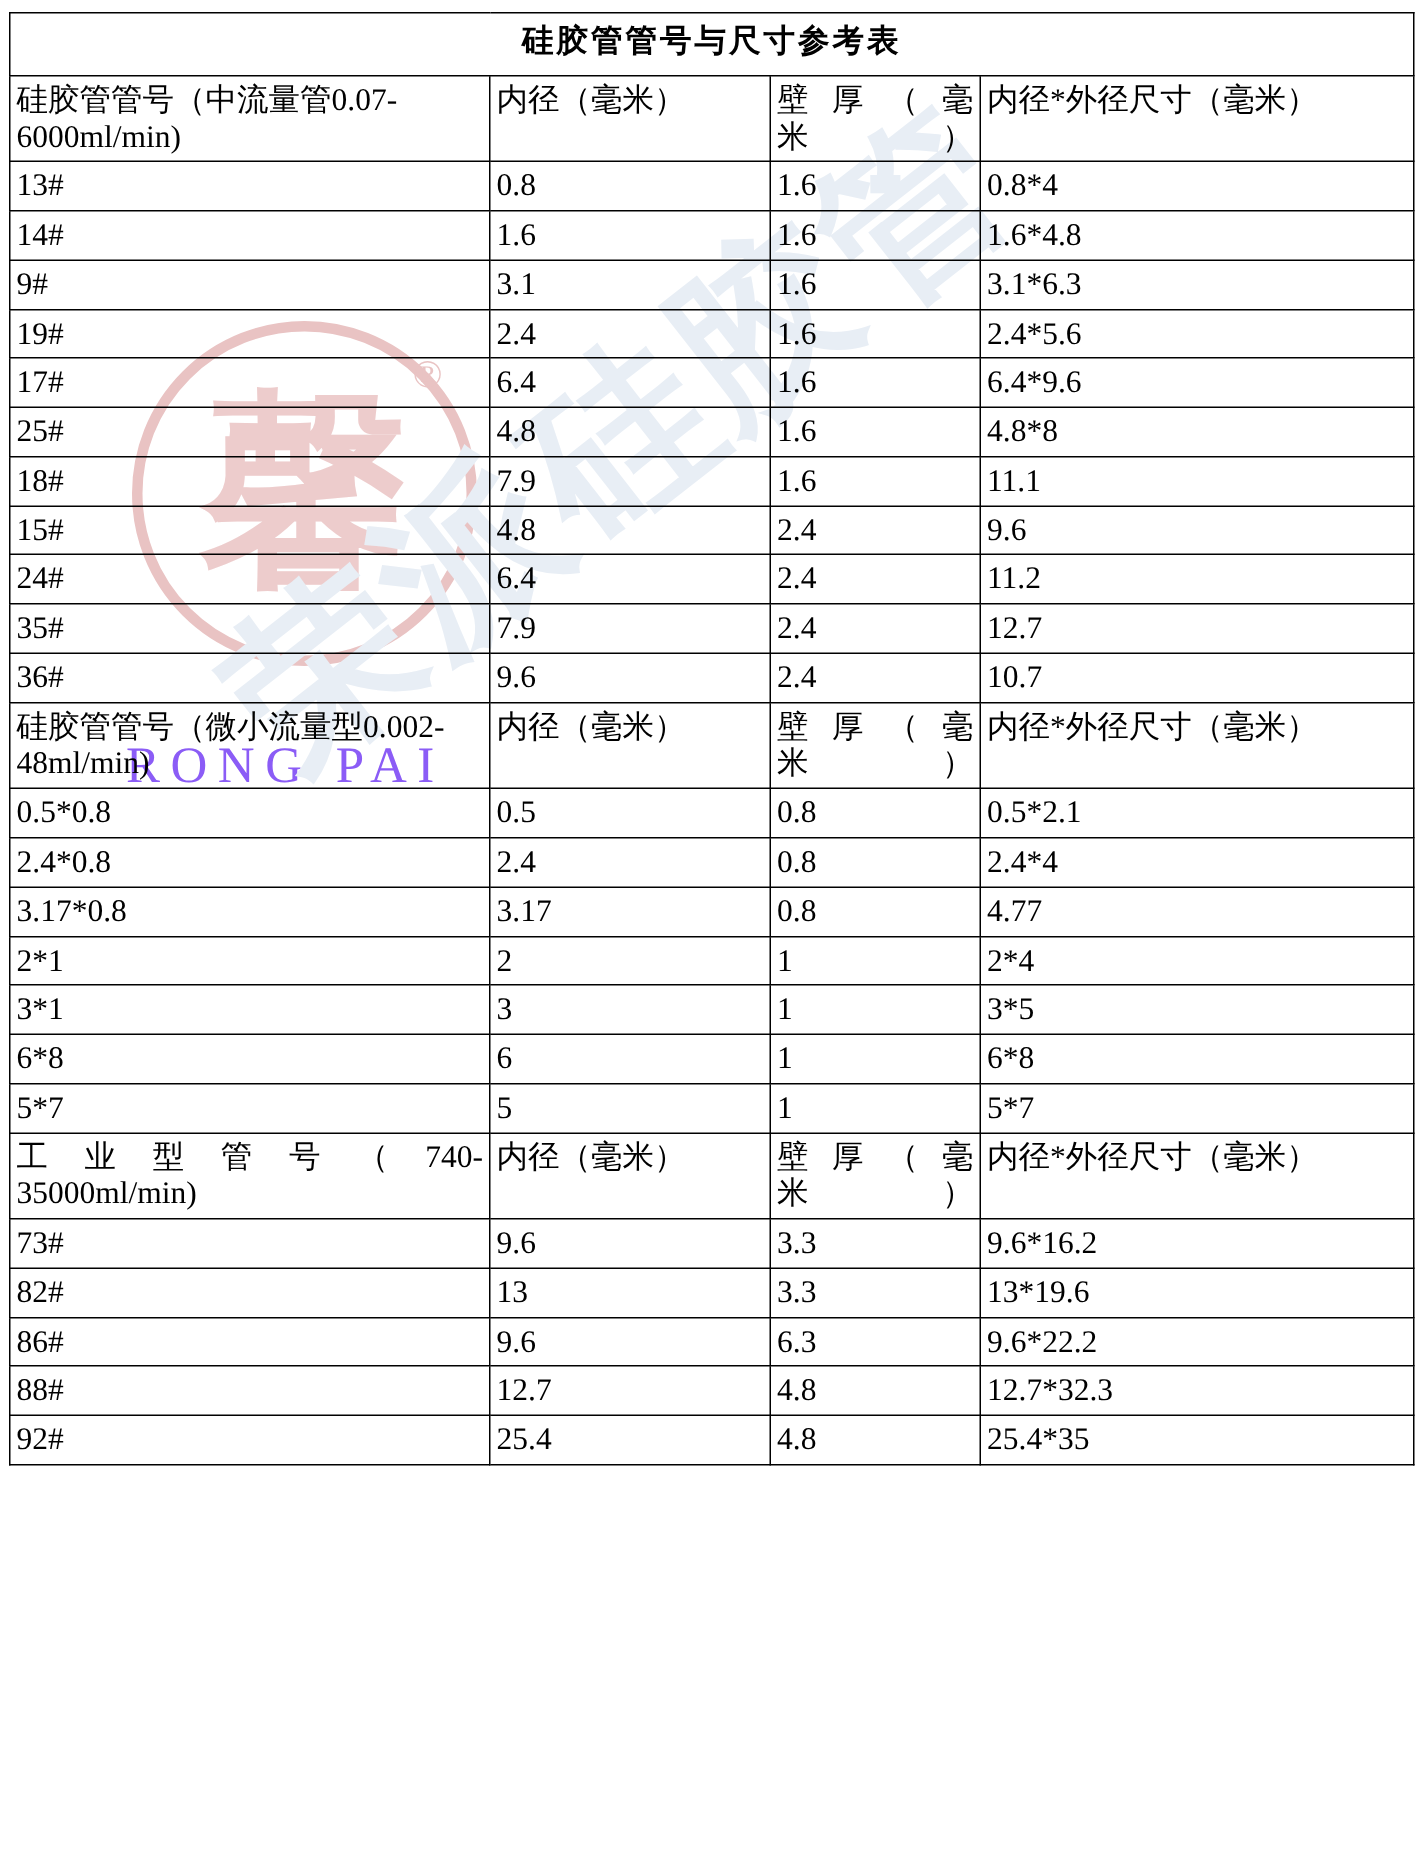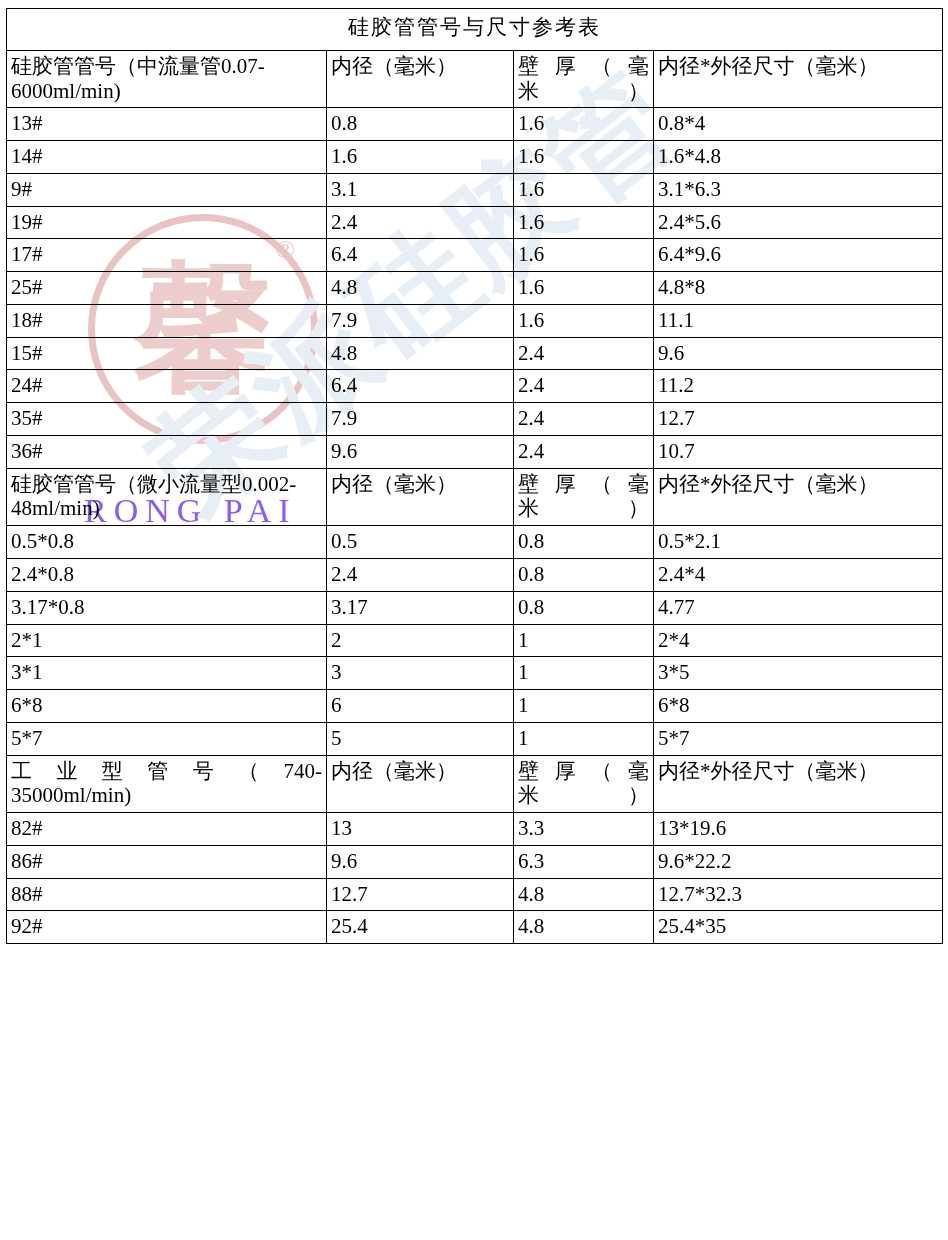--- a/index.html
+++ b/index.html
@@ -93,21 +93,21 @@
     border: 1px solid #000000;
     vertical-align: top;
     padding: 3px 4px 4px 4px;
     font-size: 21px;
     line-height: 1.18;
     background: transparent;
   }
   .title-cell {
     text-align: center;
     font-size: 37px;
-    font-weight: normal;
+    font-weight: bold;
     letter-spacing: 2px;
     padding: 6px 0 10px 0 !important;
     line-height: 1.15;
   }
   .c0 { width: 320px; }
   .c1 { width: 187px; }
   .c2 { width: 140px; }
   .c3 { width: 289px; }
 
   .section-head td {
@@ -267,20 +267,26 @@
           <td>5*7</td>
         </tr>
 
       <tr class="section-head">
         <td class="justify">工 业 型 管 号 （ 740-35000ml/min)</td>
         <td>内径（毫米）</td>
         <td class="justify">壁 厚 （ 毫米）</td>
         <td>内径*外径尺寸（毫米）</td>
       </tr>
       <tr>
+          <td class="row-cell">73#</td>
+          <td>9.6</td>
+          <td>3.3</td>
+          <td>9.6*16.2</td>
+        </tr>
+      <tr>
           <td class="row-cell">82#</td>
           <td>13</td>
           <td>3.3</td>
           <td>13*19.6</td>
         </tr>
       <tr>
           <td class="row-cell">86#</td>
           <td>9.6</td>
           <td>6.3</td>
           <td>9.6*22.2</td>

